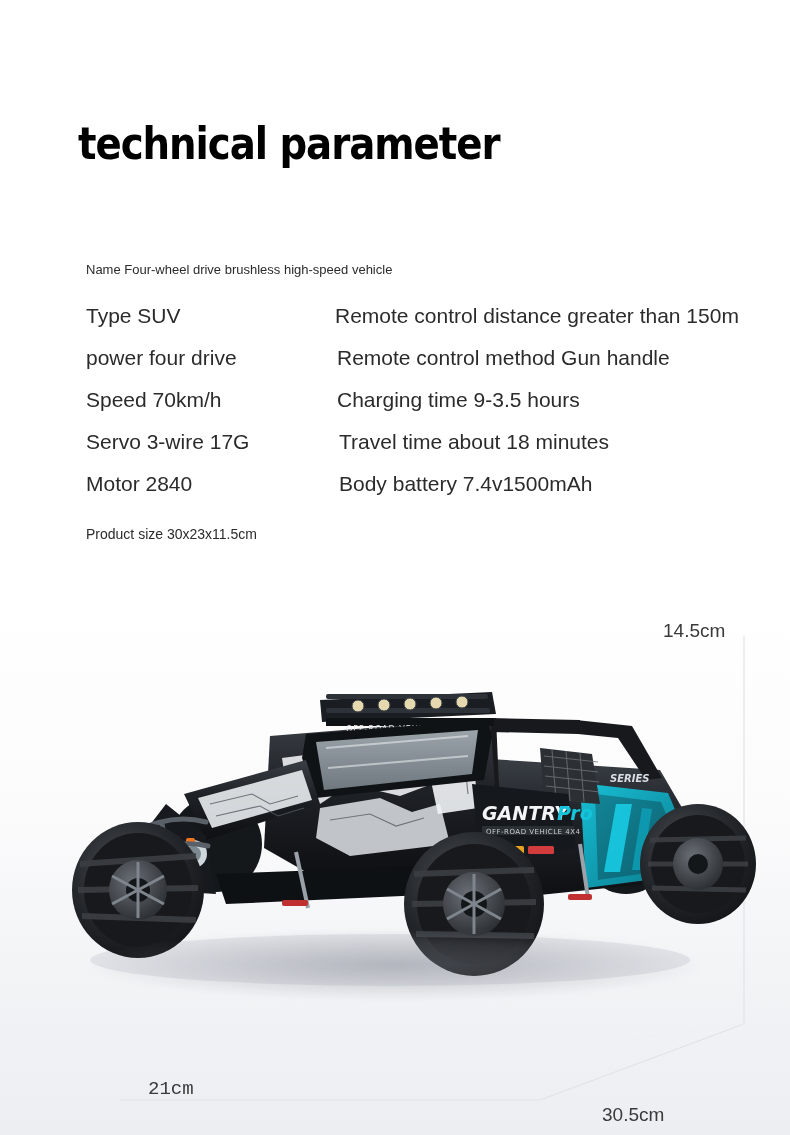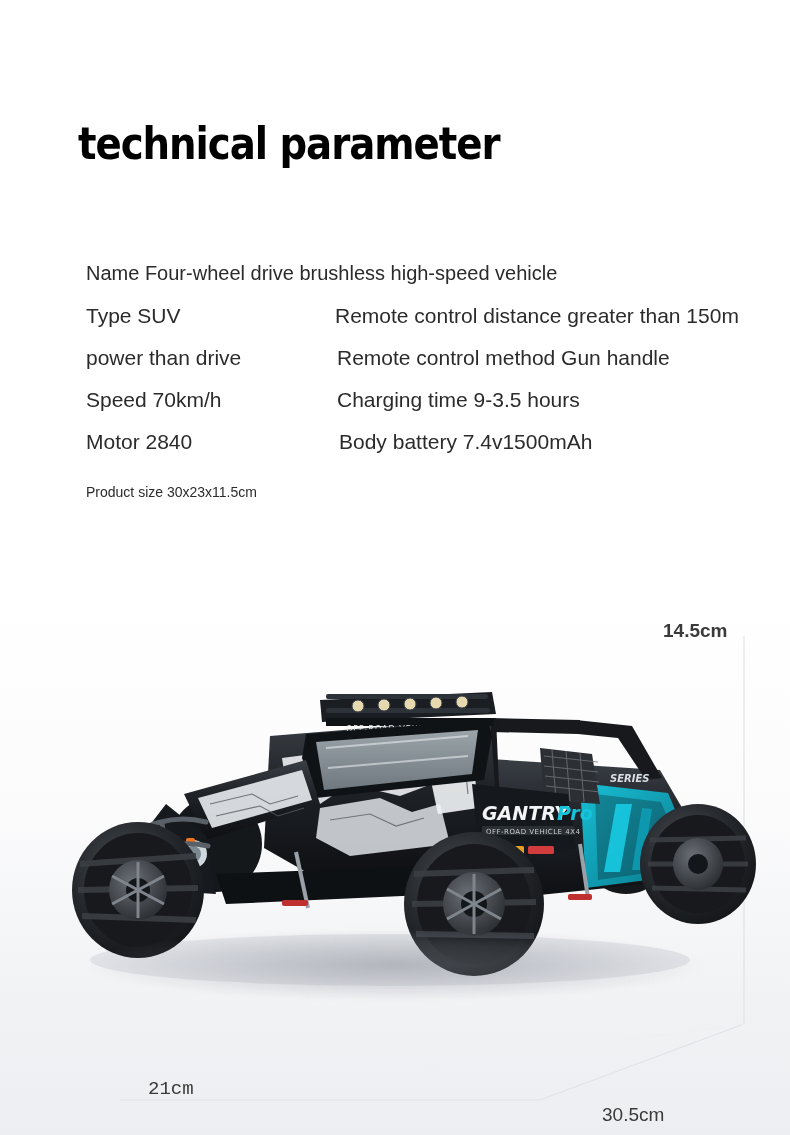--- a/index.html
+++ b/index.html
@@ -49,21 +49,21 @@
   }
   .spec-left, .spec-right {
     position: absolute;
     font-size: 21px;
     color: #2b2b2b;
     white-space: nowrap;
     font-family: "Liberation Sans", sans-serif;
   }
   .spec-left { left: 0; top: 0; }
   .spec-right { left: 249px; top: 0; }
-  .spec-row.r0 .spec-left { font-size: 20px; }
+  .spec-row.r0 .spec-left { font-size: 13px; }
   .spec-row.r1 .spec-right { left: 249px; }
   .spec-row.r5 .spec-left { font-size: 14px; top: 12px; }
   .spec-row.r5 .spec-right { left: 256px; top: 3px; }
   .spec-row.r4 .spec-right { left: 253px; }
   .spec-row.r2 .spec-right { left: 251px; }
   .spec-row.r3 .spec-right { left: 251px; }
 
   
   .photo {
     position: absolute;
@@ -81,21 +81,21 @@
       linear-gradient(to bottom, #ffffff 0%, #fbfbfc 40%, #f2f3f5 72%, #eceef1 100%);
   }
 
   .dim-label {
     position: absolute;
     font-size: 19px;
     color: #3a3a3a;
     font-family: "Liberation Sans", sans-serif;
     white-space: nowrap;
   }
-  .dim-h { left: 663px; top: 20px; font-weight: bold; }
+  .dim-h { left: 663px; top: 20px; }
   .dim-d { left: 602px; top: 458px; margin-top: 46px; }
   .dim-w { left: 148px; top: 478px; font-family: Liberation Mono, monospace; }
 
   
   .car-wrap {
     position: absolute;
     left: 20px;
     top: 8px;
     width: 740px;
     height: 430px;
@@ -120,26 +120,30 @@
   <div class="specs">
     <div class="spec-row r0">
       <span class="spec-left">Name Four-wheel drive brushless high-speed vehicle</span>
       <span class="spec-right"></span>
     </div>
     <div class="spec-row r1">
       <span class="spec-left">Type SUV</span>
       <span class="spec-right">Remote control distance greater than 150m</span>
     </div>
     <div class="spec-row r2">
-      <span class="spec-left">power than drive</span>
+      <span class="spec-left">power four drive</span>
       <span class="spec-right">Remote control method Gun handle</span>
     </div>
     <div class="spec-row r3">
       <span class="spec-left">Speed 70km/h</span>
       <span class="spec-right">Charging time 9-3.5 hours</span>
+    </div>
+    <div class="spec-row r4">
+      <span class="spec-left">Servo 3-wire 17G</span>
+      <span class="spec-right">Travel time about 18 minutes</span>
     </div>
     <div class="spec-row r4">
       <span class="spec-left">Motor 2840</span>
       <span class="spec-right">Body battery 7.4v1500mAh</span>
     </div>
     <div class="spec-row r5">
       <span class="spec-left">Product size 30x23x11.5cm</span>
     </div>
   </div>
 

